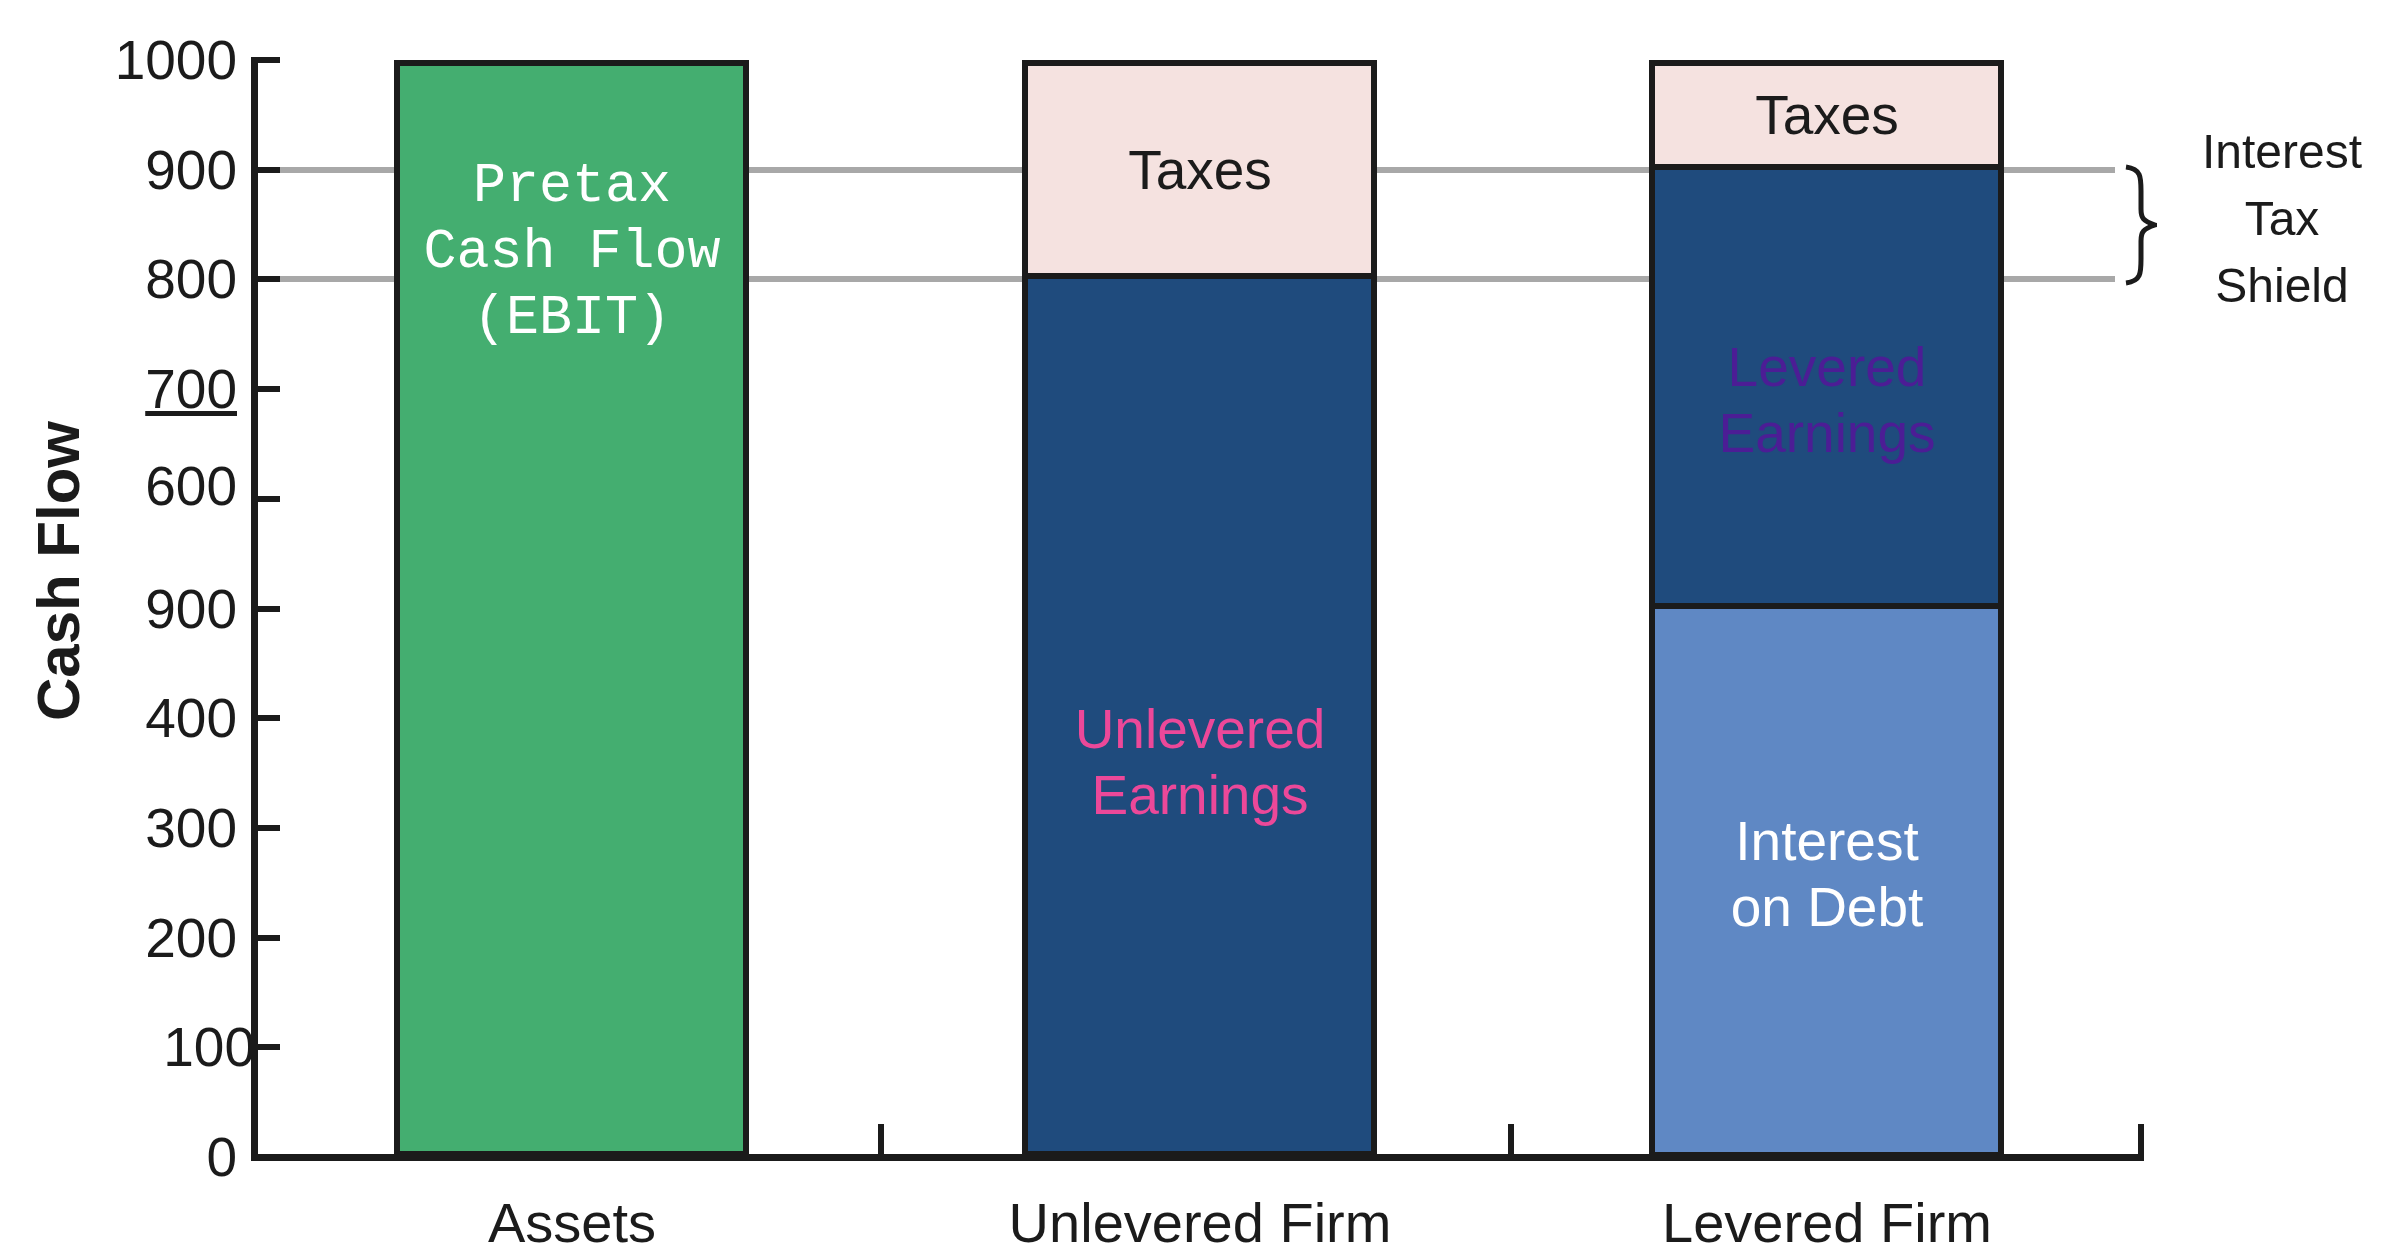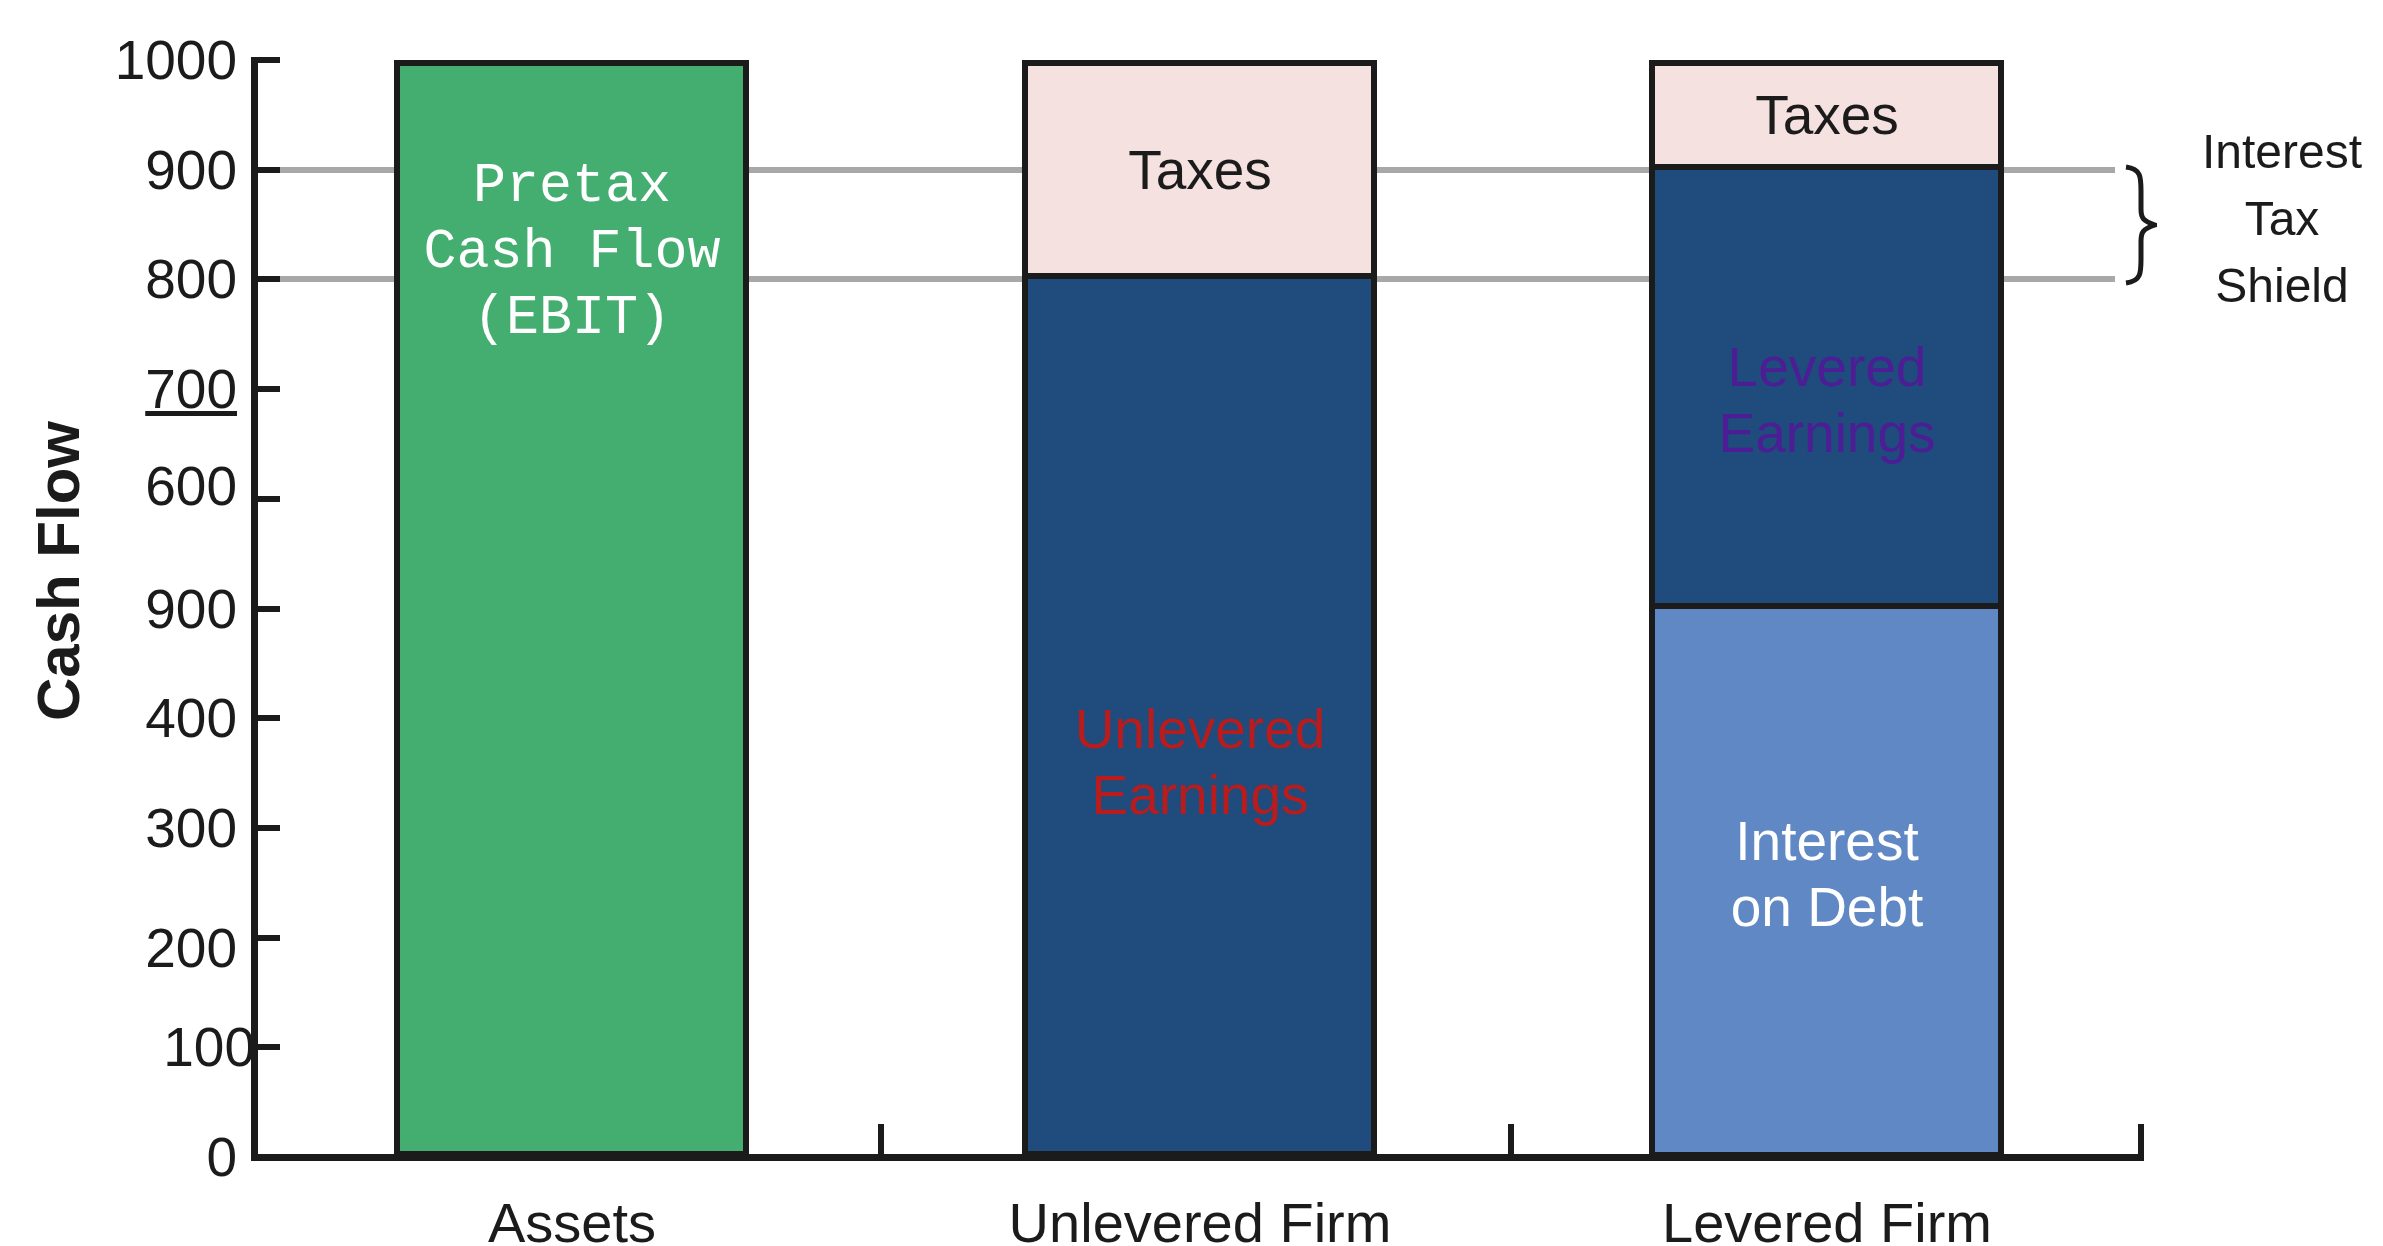--- a/index.html
+++ b/index.html
@@ -78,41 +78,41 @@
 
   <div id="plot">
       <div class="gridline" style="left: 255px; width: 1860px; top: 167px; height: 6px; background: rgb(168, 168, 168);"></div>
       <div class="gridline" style="left: 255px; width: 1860px; top: 276px; height: 6px; background: rgb(168, 168, 168);"></div>
       <div class="segment" style="left: 394px; width: 355px; top: 60px; height: 1097px; background: rgb(68, 174, 112); border-width: 6px; border-style: solid; border-color: rgb(27, 27, 27);"></div>
       <div class="seg-label" style="left: 572px; top: 253px; color: rgb(255, 255, 255); font-family: Liberation Mono, monospace;">Pretax
 Cash Flow
 (EBIT)</div>
       <div class="xcat-label" style="left: 572px; top: 1190px;">Assets</div>
       <div class="segment" style="left: 1022px; width: 355px; top: 279px; height: 878px; background: rgb(31, 75, 125); border-left: 6px solid rgb(27, 27, 27); border-right: 6px solid rgb(27, 27, 27); border-bottom: 6px solid rgb(27, 27, 27);"></div>
-      <div class="seg-label" style="left: 1200px; top: 762px; color: #b91c1c;">Unlevered
+      <div class="seg-label" style="left: 1200px; top: 762px; color: #ec4899;">Unlevered
 Earnings</div>
       <div class="segment" style="left: 1022px; width: 355px; top: 60px; height: 219px; background: rgb(245, 226, 224); border-width: 6px; border-style: solid; border-color: rgb(27, 27, 27);"></div>
       <div class="seg-label" style="left: 1200px; top: 170px; color: rgb(27, 27, 27);">Taxes</div>
       <div class="xcat-label" style="left: 1200px; top: 1190px;">Unlevered Firm</div>
       <div class="segment" style="left: 1649px; width: 355px; top: 609px; height: 549px; background: rgb(95, 136, 196); border-left: 6px solid rgb(27, 27, 27); border-right: 6px solid rgb(27, 27, 27); border-bottom: 6px solid rgb(27, 27, 27);"></div>
       <div class="seg-label" style="left: 1827px; top: 874px; color: rgb(255, 255, 255);">Interest
 on Debt</div>
       <div class="segment" style="left: 1649px; width: 355px; top: 170px; height: 439px; background: rgb(31, 75, 125); border-left: 6px solid rgb(27, 27, 27); border-right: 6px solid rgb(27, 27, 27); border-bottom: 6px solid rgb(27, 27, 27);"></div>
       <div class="seg-label" style="left: 1827px; top: 400px; color: #4c1d95;">Levered
 Earnings</div>
       <div class="segment" style="left: 1649px; width: 355px; top: 60px; height: 110px; background: rgb(245, 226, 224); border-width: 6px; border-style: solid; border-color: rgb(27, 27, 27);"></div>
       <div class="seg-label" style="left: 1827px; top: 115px; color: rgb(27, 27, 27);">Taxes</div>
       <div class="xcat-label" style="left: 1827px; top: 1190px;">Levered Firm</div>
       <div class="axis" style="left: 251px; width: 7px; top: 57px; height: 1104px; background: rgb(27, 27, 27);"></div>
       <div class="axis" style="left: 251px; width: 1893px; top: 1154px; height: 7px; background: rgb(27, 27, 27);"></div>
       <div class="ytick-label" style="left: 30px; width: 207px; top: 1127px;">0</div>
       <div class="tick" style="left: 258px; width: 22px; top: 1044px; height: 6px; background: rgb(27, 27, 27);"></div>
       <div class="ytick-label" style="left: 48px; width: 207px; top: 1017px;">100</div>
       <div class="tick" style="left: 258px; width: 22px; top: 935px; height: 6px; background: rgb(27, 27, 27);"></div>
-      <div class="ytick-label" style="left: 30px; width: 207px; top: 908px; margin-top: 10px;">200</div>
+      <div class="ytick-label" style="left: 30px; width: 207px; top: 908px;">200</div>
       <div class="tick" style="left: 258px; width: 22px; top: 825px; height: 6px; background: rgb(27, 27, 27);"></div>
       <div class="ytick-label" style="left: 30px; width: 207px; top: 798px;">300</div>
       <div class="tick" style="left: 258px; width: 22px; top: 715px; height: 6px; background: rgb(27, 27, 27);"></div>
       <div class="ytick-label" style="left: 30px; width: 207px; top: 688px;">400</div>
       <div class="tick" style="left: 258px; width: 22px; top: 606px; height: 6px; background: rgb(27, 27, 27);"></div>
       <div class="ytick-label" style="left: 30px; width: 207px; top: 579px;">900</div>
       <div class="tick" style="left: 258px; width: 22px; top: 496px; height: 6px; background: rgb(27, 27, 27);"></div>
       <div class="ytick-label" style="left: 30px; width: 207px; top: 456px;">600</div>
       <div class="tick" style="left: 258px; width: 22px; top: 386px; height: 6px; background: rgb(27, 27, 27);"></div>
       <div class="ytick-label" style="left: 30px; width: 207px; top: 359px; text-decoration: underline;">700</div>

